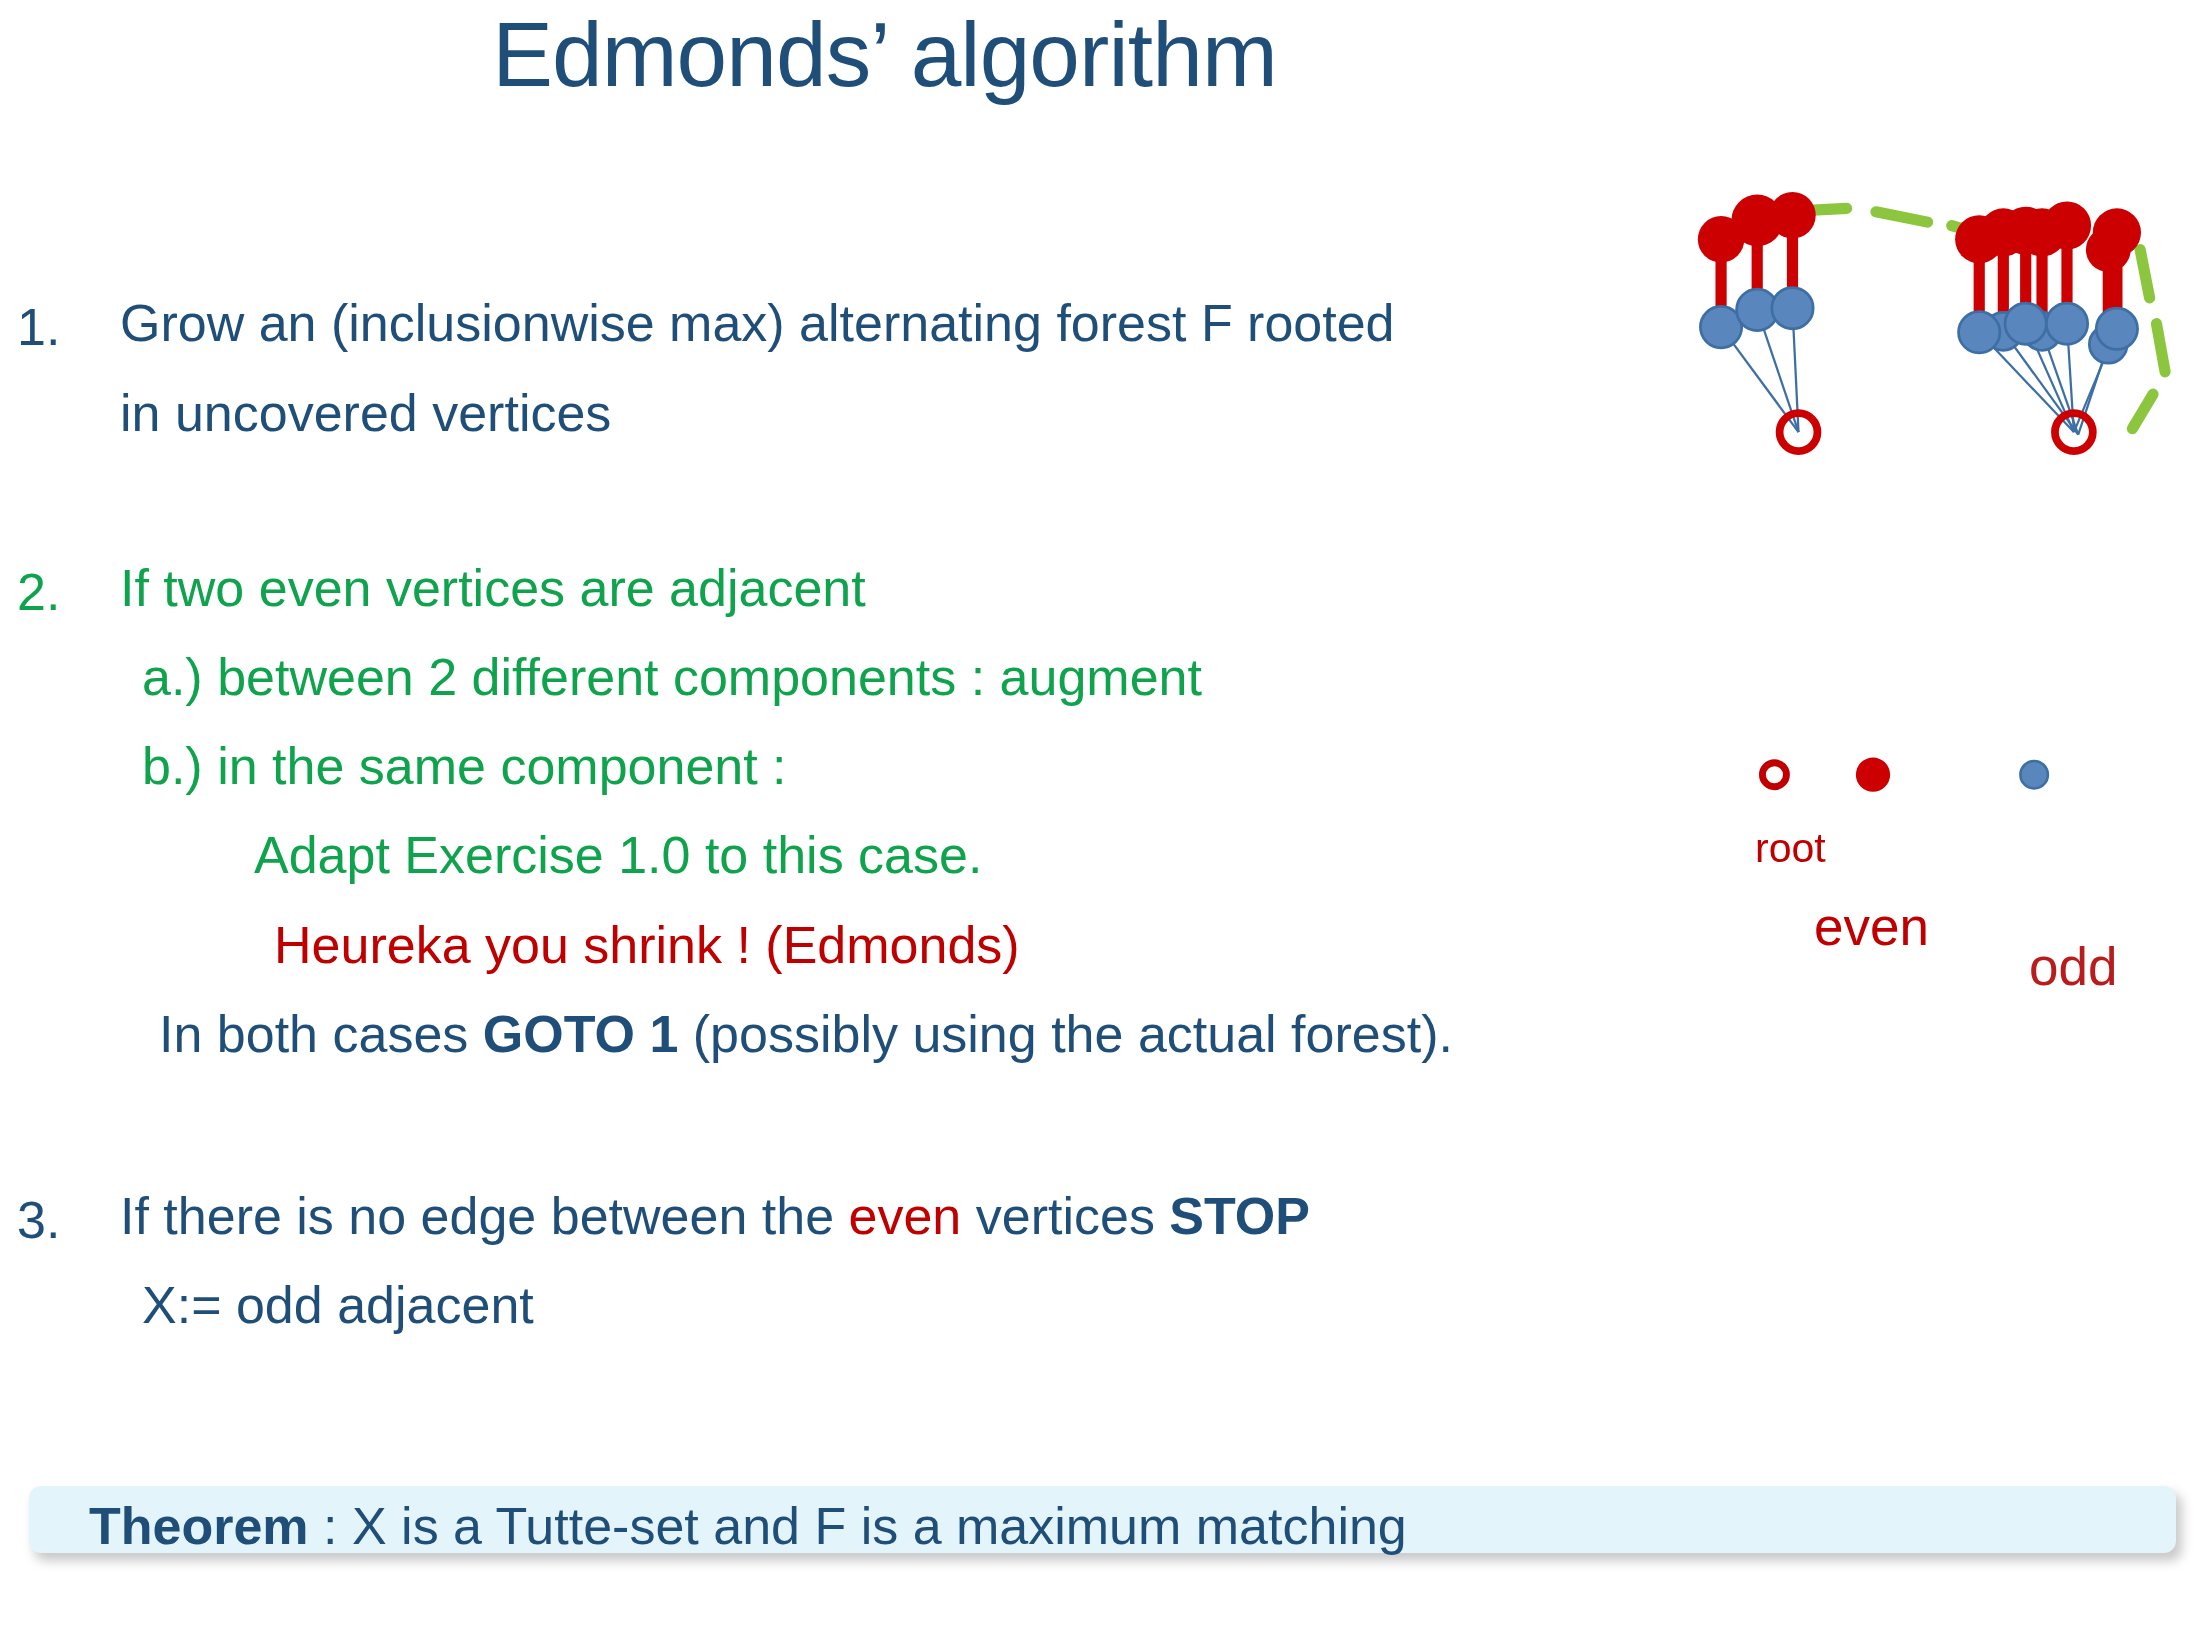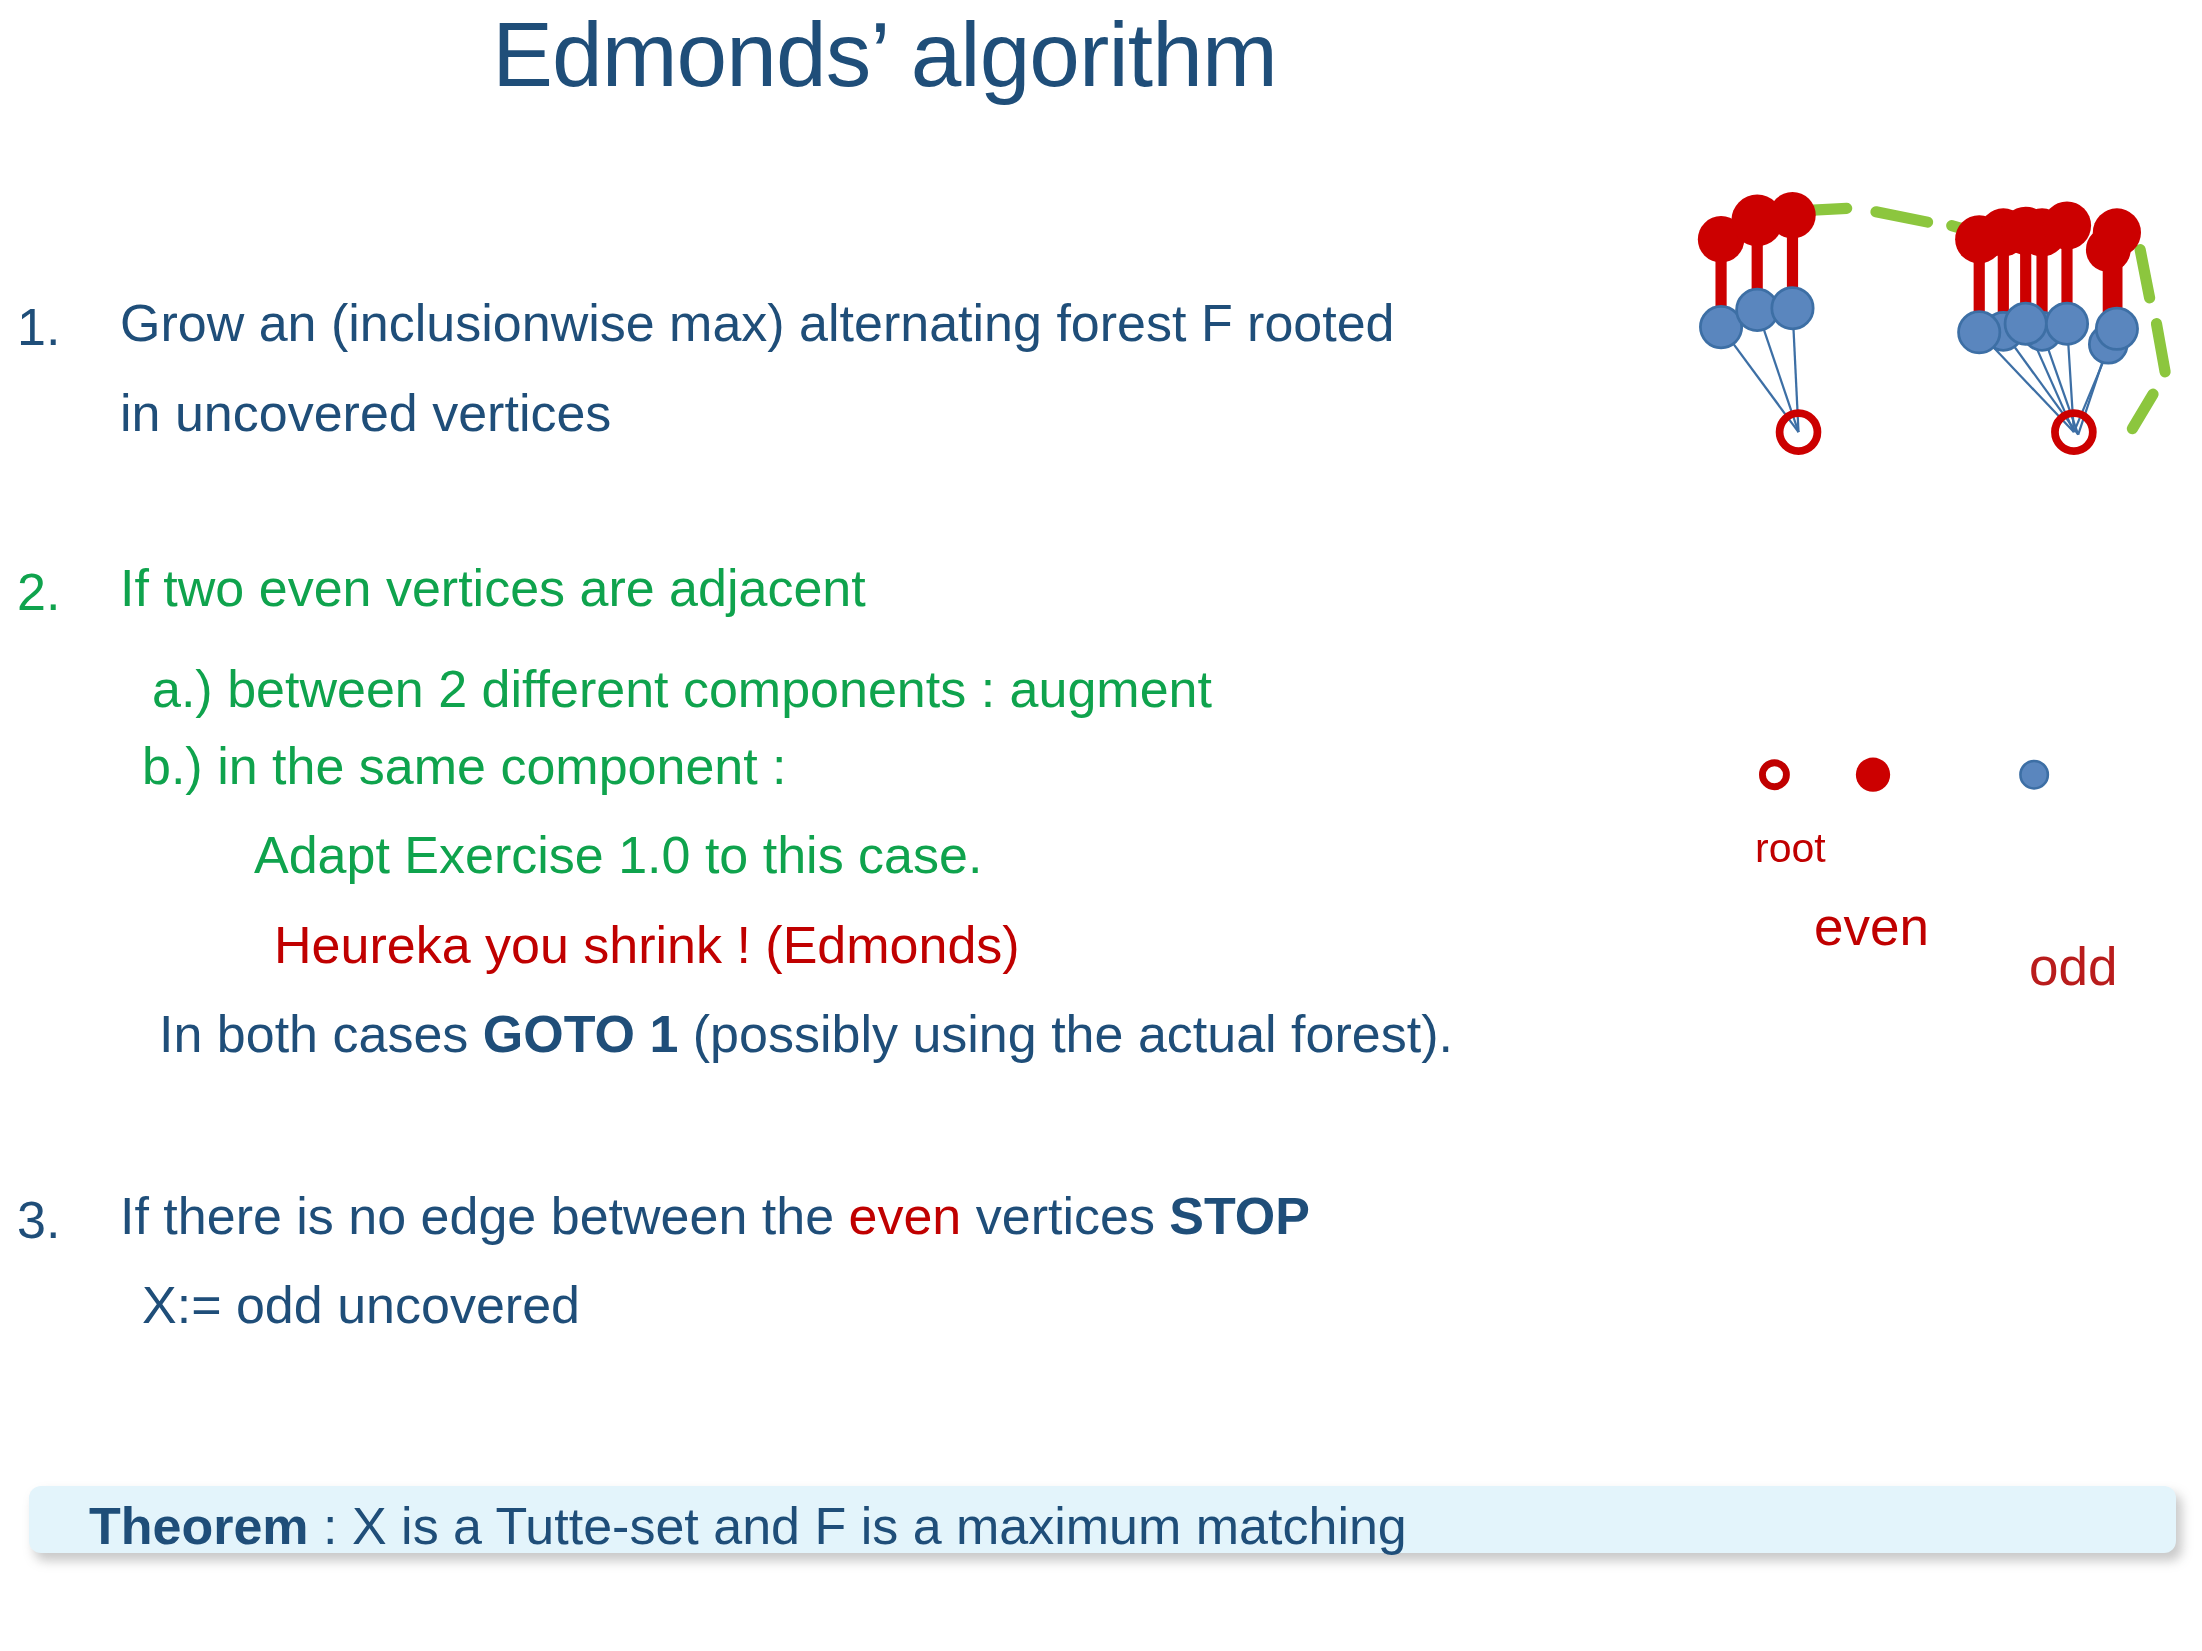--- a/index.html
+++ b/index.html
@@ -102,30 +102,30 @@
 <body>
 
 <div id="slide-title">Edmonds’ algorithm</div>
 
 <div class="num" style="left:17px; top:297px;">1.</div>
 <div class="body-line" style="left:120px; top:297px;">Grow  an (inclusionwise max) alternating forest   F   rooted</div>
 <div class="body-line" style="left:120px; top:387px;">in uncovered vertices</div>
 
 <div class="num green" style="left:17px; top:562px;">2.</div>
 <div class="body-line green" style="left:120px; top:562px;">If two even vertices are adjacent</div>
-<div class="body-line green" style="left:152px; top:651px;margin-top:12px;">a.) between 2 different components : augment</div>
+<div class="body-line green" style="left:142px; top:651px;">a.) between 2 different components : augment</div>
 <div class="body-line green" style="left:142px; top:740px;">b.)  in the same component :</div>
 <div class="body-line green" style="left:254px; top:829px;">Adapt Exercise  1.0  to this case.</div>
 <div class="body-line red" style="left:274px; top:919px;">Heureka you shrink ! (Edmonds)</div>
 
 <div class="body-line" style="left:159px; top:1008px;"><span>In  both cases </span><span class="b">GOTO 1</span><span> (possibly using the actual forest).</span></div>
 
 <div class="num" style="left:17px; top:1190px;">3.</div>
 <div class="body-line" style="left:120px; top:1190px;"><span>If there is no edge between the </span><span class="red">even</span><span> vertices </span><span class="b">STOP</span></div>
-<div class="body-line" style="left:142px; top:1279px;">X:=  odd uncovered</div>
+<div class="body-line" style="left:142px; top:1279px;">X:=  odd adjacent</div>
 
 <div id="theorem-box">
   <div id="theorem-text"><span class="b">Theorem</span><span> :   </span><span>X is a Tutte-set and  F is  a maximum matching</span></div>
 </div>
 
 <div id="diagram">
 <svg width="525" height="654" viewBox="0 0 610 760" xmlns="http://www.w3.org/2000/svg">
   <defs>
     <style>
       .match { stroke:#CC0000; stroke-width:13; stroke-linecap:round; }

